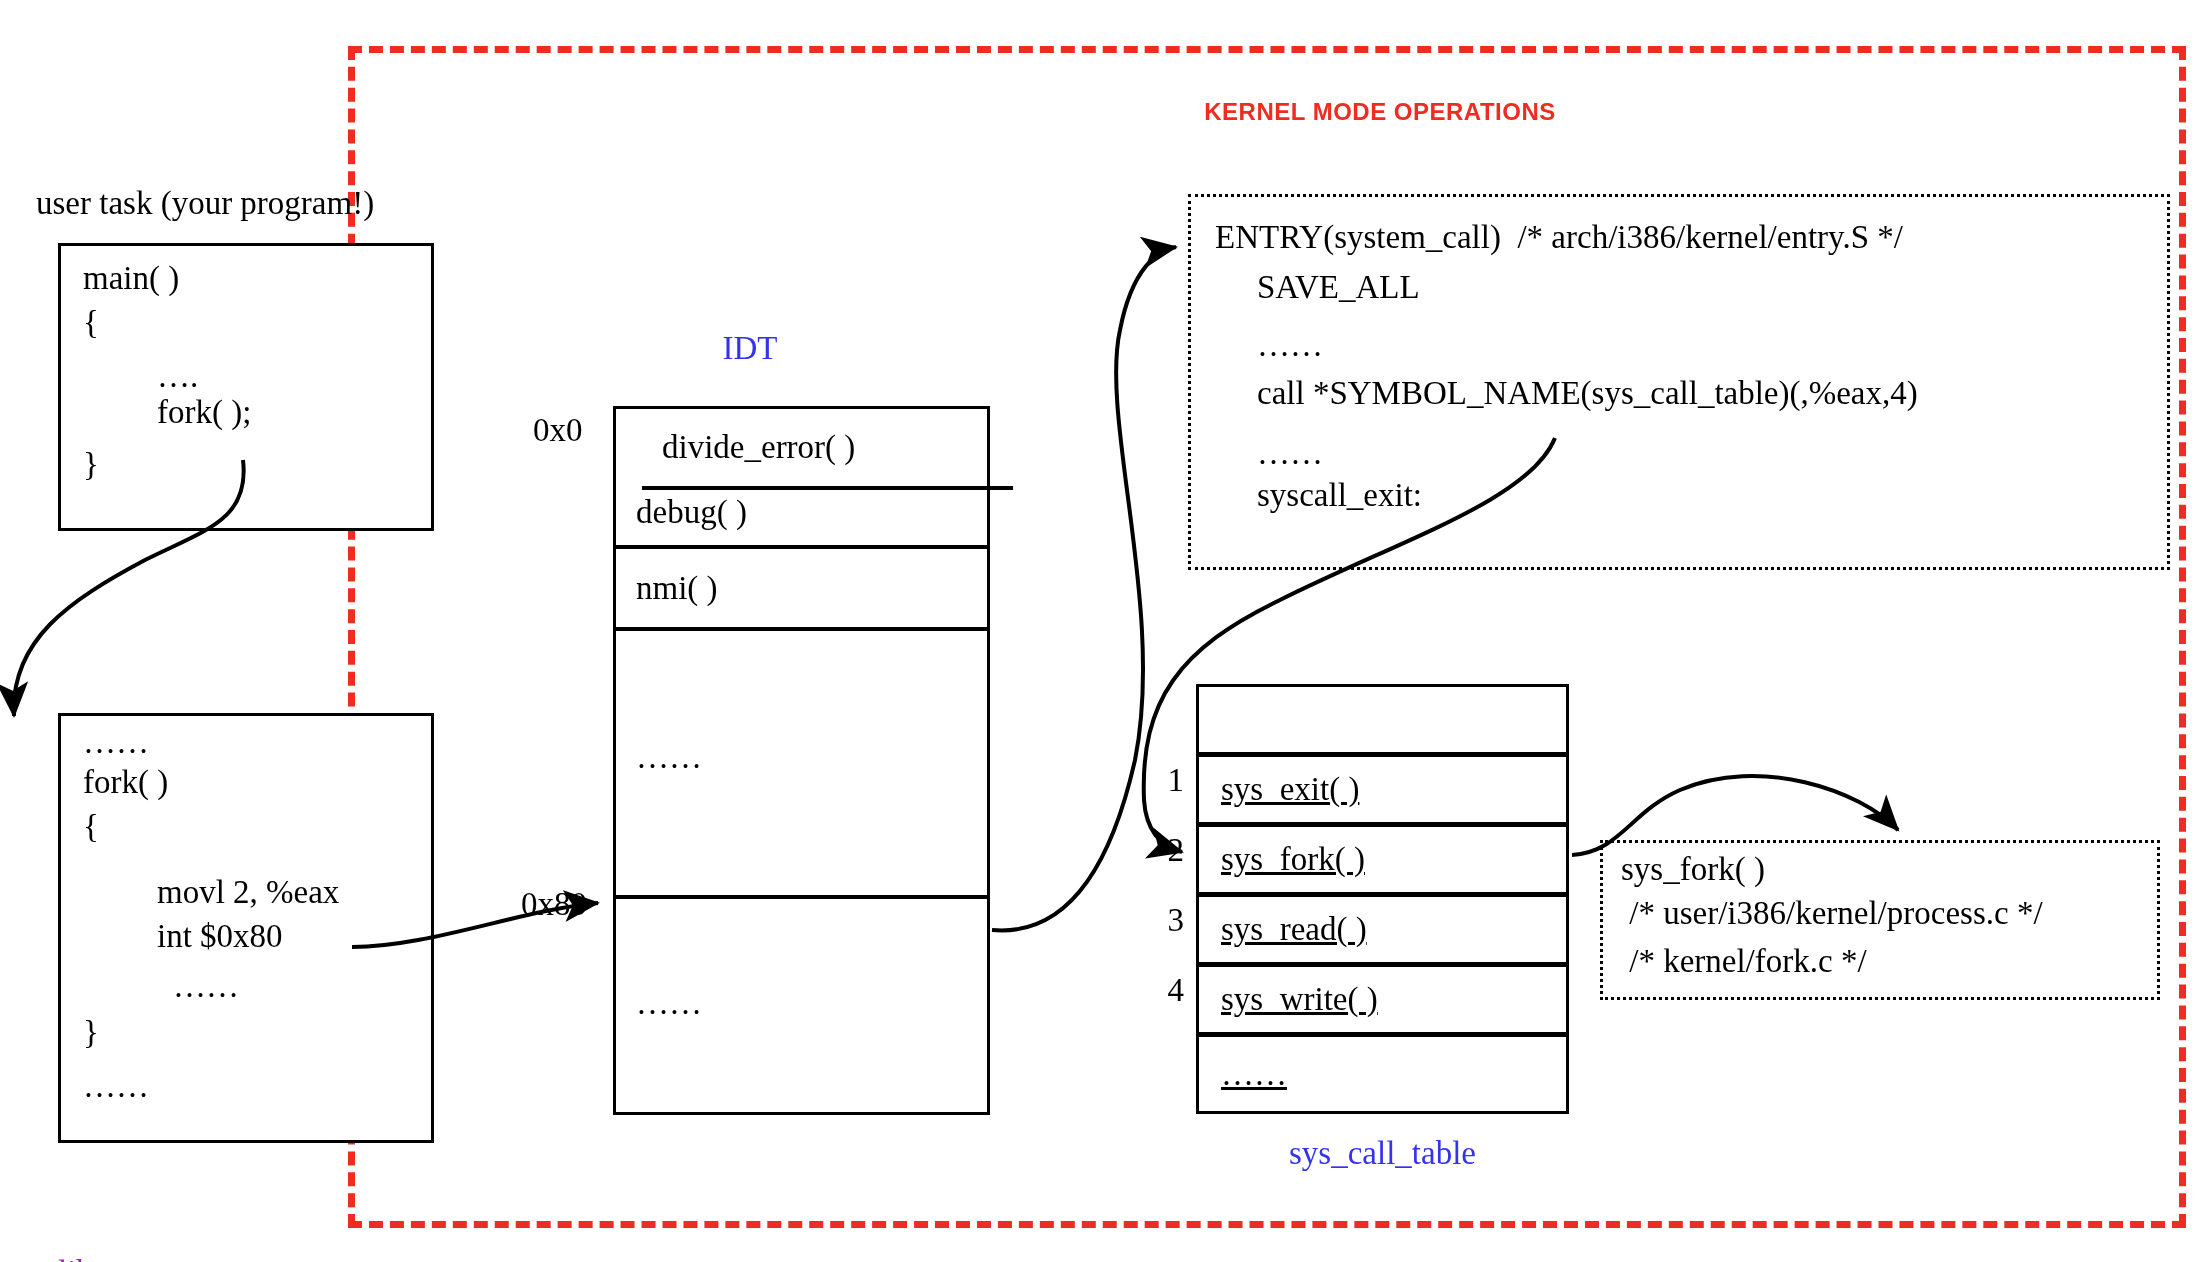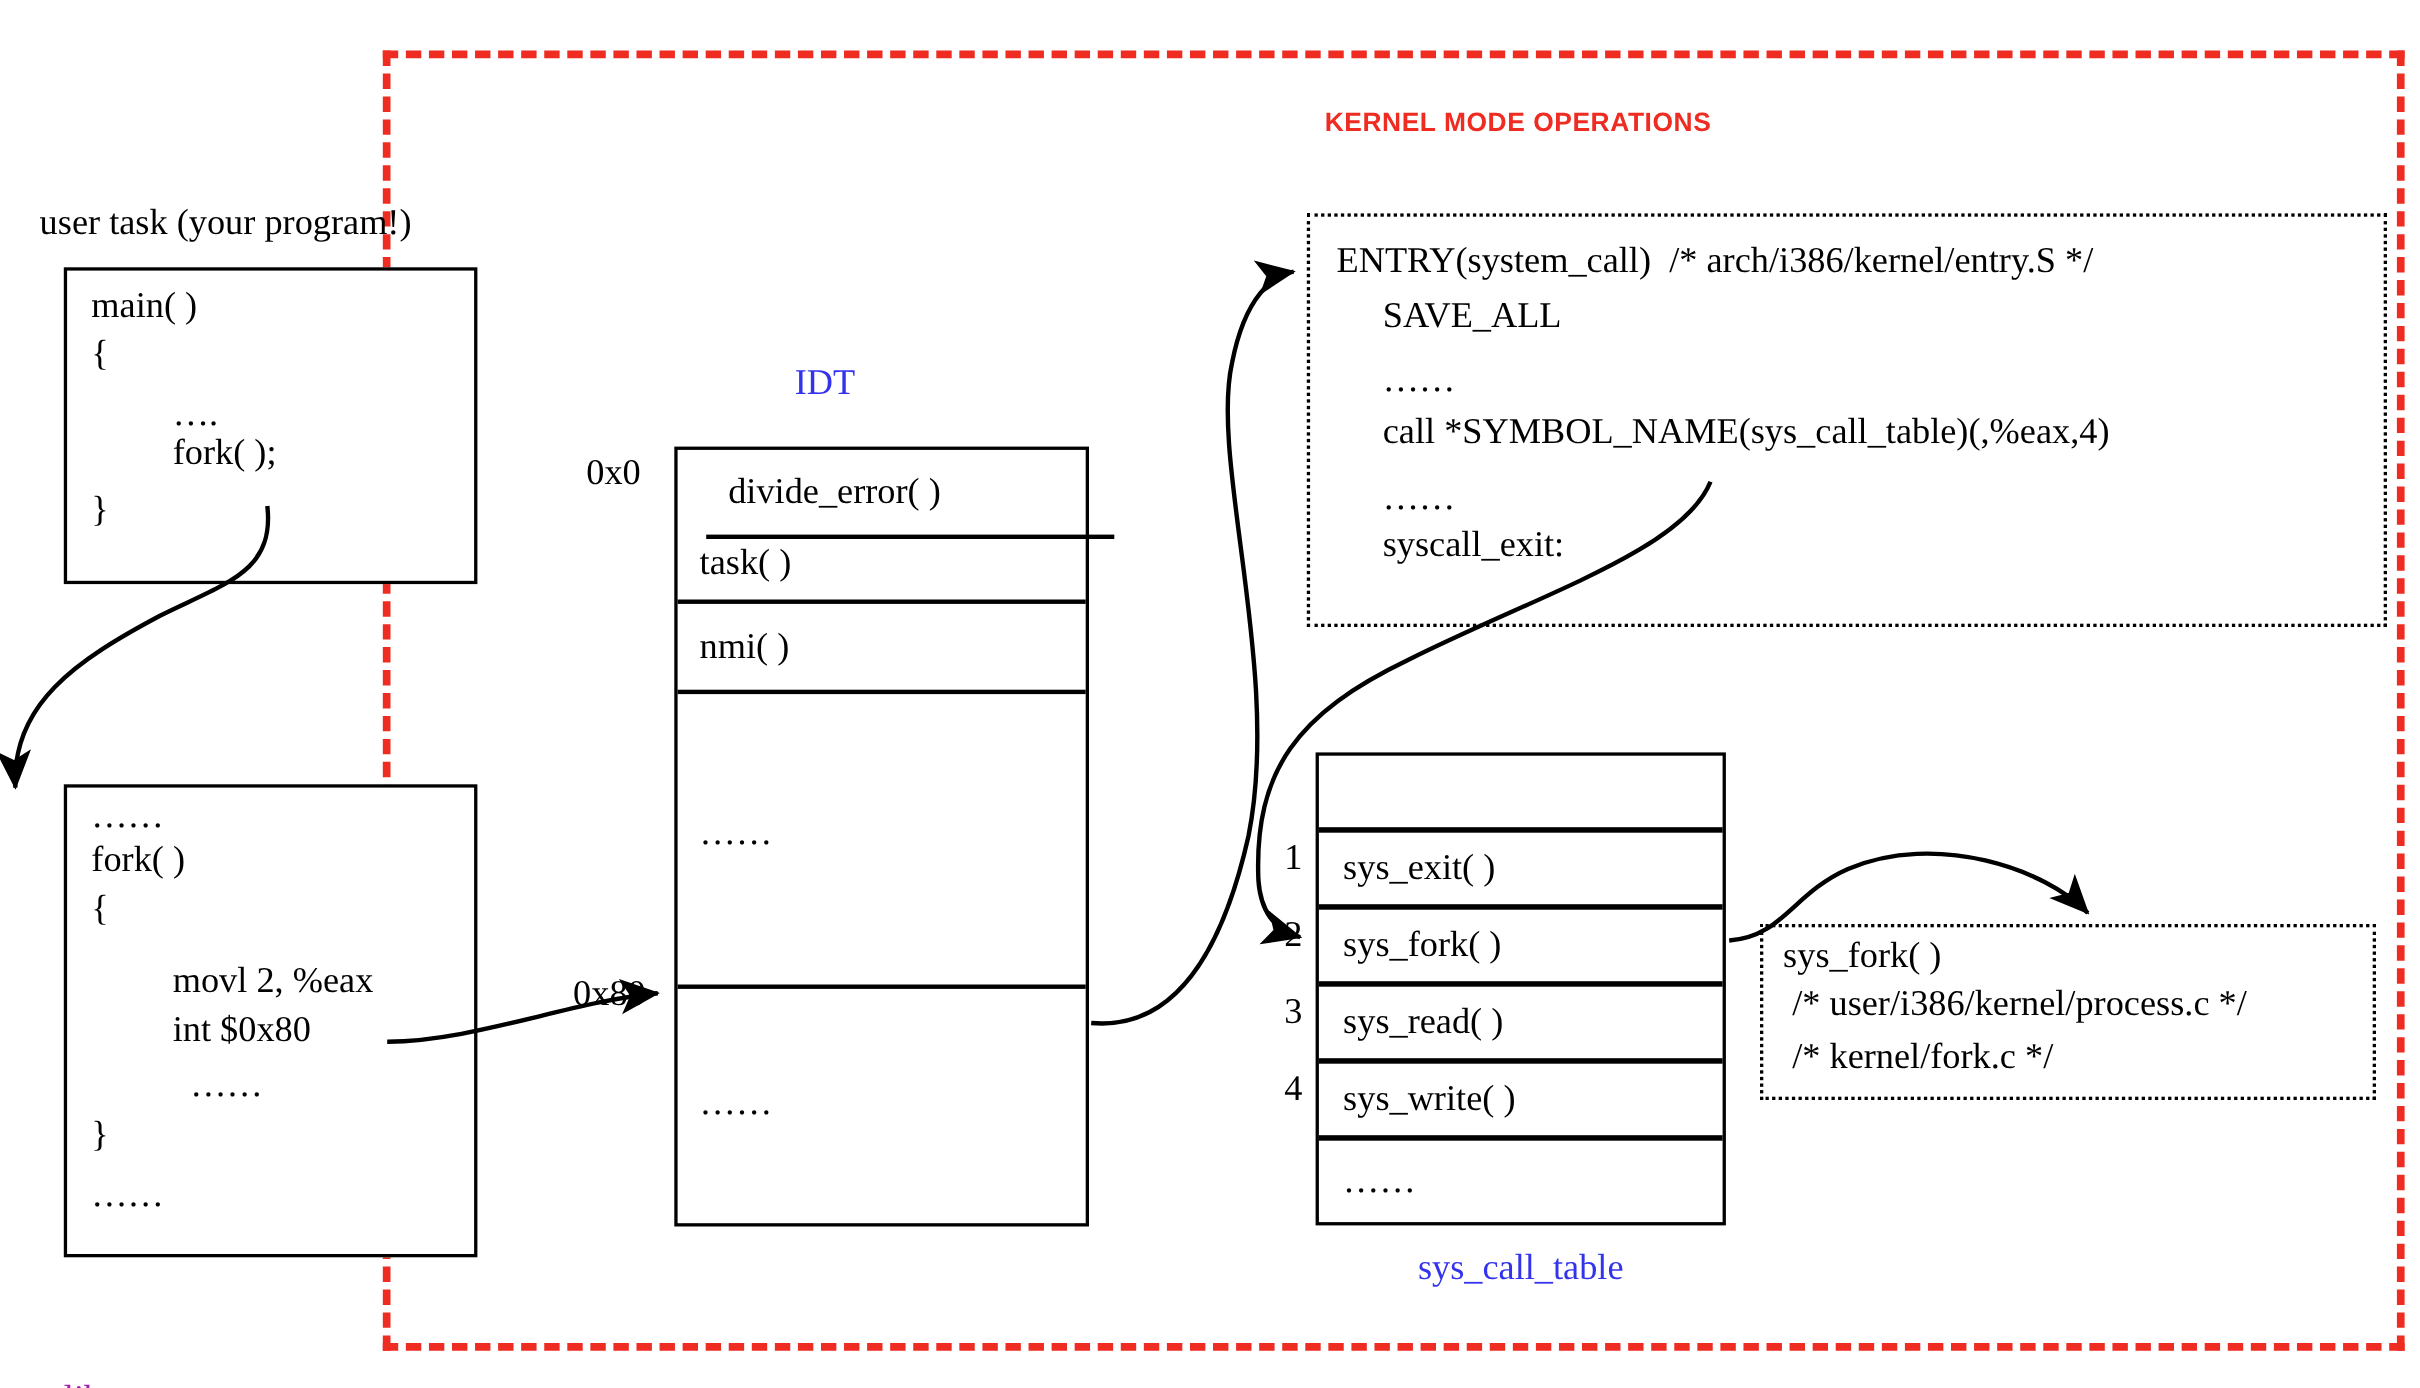--- a/index.html
+++ b/index.html
@@ -141,20 +141,21 @@
     border-bottom: 5px solid #000;
     display: flex;
     align-items: center;
   }
   .sct-row.last { border-bottom: none; }
   .sct-row span {
     padding-left: 22px;
     font-size: 33px;
     color: #000;
     white-space: nowrap;
+    text-decoration: underline;
   }
   .sct-index {
     position: absolute;
     font-size: 33px;
     color: #000;
     text-align: right;
     width: 32px;
   }
   #sct-label {
     left: 1196px; top: 1135px;
@@ -215,21 +216,21 @@
 
   <div class="abs" id="idt-label">IDT</div>
   <div class="abs" id="addr-0x0" style="position:absolute;left:533px;top:412px;font-size:33px;white-space:nowrap;">0x0</div>
   <div class="abs" id="addr-0x80" style="position:absolute;left:521px;top:886px;font-size:33px;white-space:nowrap;">0x80</div>
 
   <div class="abs solid-box" id="idt-table">
     <div class="idt-row" style="top:0px;   height:81px;margin-left:26px;">
       <span>divide_error( )</span>
     </div>
     <div class="idt-row" style="top:70px;  height:70px;">
-      <span>task( )</span>
+      <span>debug( )</span>
     </div>
     <div class="idt-row" style="top:140px; height:82px;">
       <span>nmi( )</span>
     </div>
     <div class="idt-row" style="top:210px; height:280px;">
       <span style="align-self:center;">……</span>
     </div>
     <div class="idt-row last" style="top:562px; height:143px;">
       <span style="align-self:flex-start; margin-top:14px;">……</span>
     </div>

